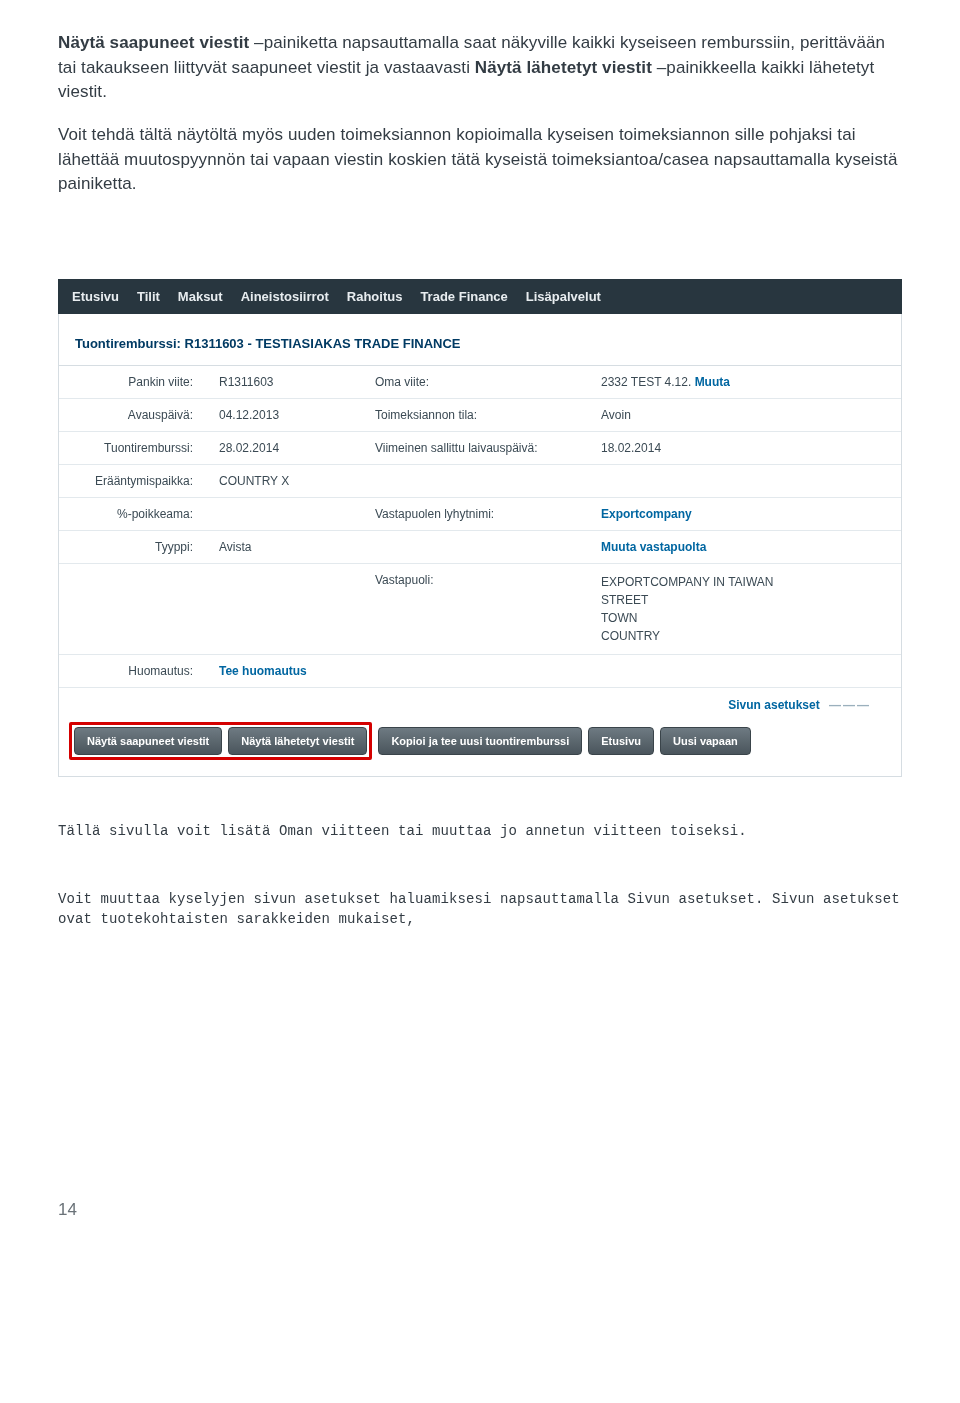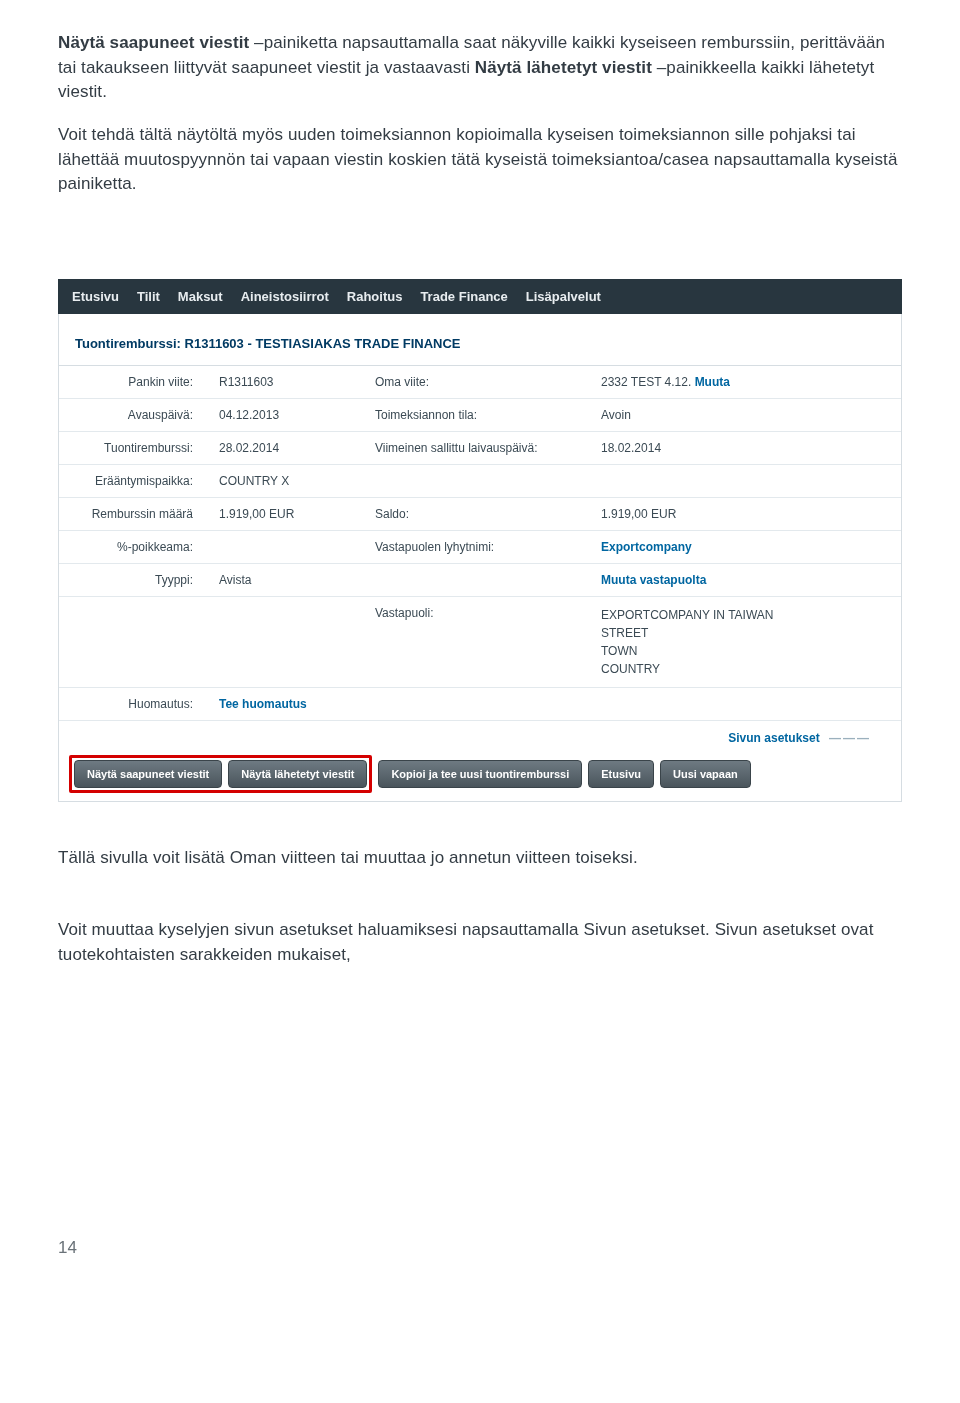--- a/index.html
+++ b/index.html
@@ -33,20 +33,21 @@
     padding: 10px 14px;
     display: flex;
     gap: 18px;
     font-family: Verdana, Arial, sans-serif;
   }
   .nav-item { font-weight: bold; color: #e8edf0; }
   .screenshot-body {
     background: #fff;
     border: 1px solid #d6dde2;
     border-top: none;
+    padding-bottom: 8px;
   }
   .section-title {
     color: #003a63;
     font-size: 13px;
     font-weight: bold;
     padding: 22px 16px 14px 16px;
     font-family: Verdana, Arial, sans-serif;
   }
   .details-table {
     width: 100%;
@@ -97,25 +98,25 @@
     white-space: nowrap;
   }
   .red-box {
     border: 3px solid #d40000;
     padding: 2px;
     display: inline-flex;
     gap: 6px;
     border-radius: 2px;
   }
   .lower-text {
-    font-size: 17px;
+    font-size: 14px;
     line-height: 1.45;
     color: #333c44;
     margin-top: 20px;
-    font-family: Liberation Sans, sans-serif;
+    font-family: Liberation Mono, monospace;
     letter-spacing: 0.1px;
   }
   .page-number {
     position: relative;
     margin-top: 270px;
     font-size: 17px;
     color: #6a7278;
     font-family: "Trebuchet MS", Arial, sans-serif;
   }
 </style>
@@ -165,26 +166,20 @@
           <td class="col-label">Tuontiremburssi:</td>
           <td class="col-val1 val-plain">28.02.2014</td>
           <td class="col-label2">Viimeinen sallittu laivauspäivä:</td>
           <td class="col-val2 val-plain">18.02.2014</td>
         </tr>
         <tr>
           <td class="col-label">Erääntymispaikka:</td>
           <td class="col-val1 val-plain">COUNTRY X</td>
           <td class="col-label2"></td>
           <td class="col-val2"></td>
-        </tr>
-        <tr>
-          <td class="col-label">Remburssin määrä</td>
-          <td class="col-val1 val-plain">1.919,00 EUR</td>
-          <td class="col-label2">Saldo:</td>
-          <td class="col-val2 val-plain">1.919,00 EUR</td>
         </tr>
         <tr>
           <td class="col-label">%-poikkeama:</td>
           <td class="col-val1 val-plain"></td>
           <td class="col-label2">Vastapuolen lyhytnimi:</td>
           <td class="col-val2"><span class="link-blue">Exportcompany</span></td>
         </tr>
         <tr>
           <td class="col-label">Tyyppi:</td>
           <td class="col-val1 val-plain">Avista</td>

